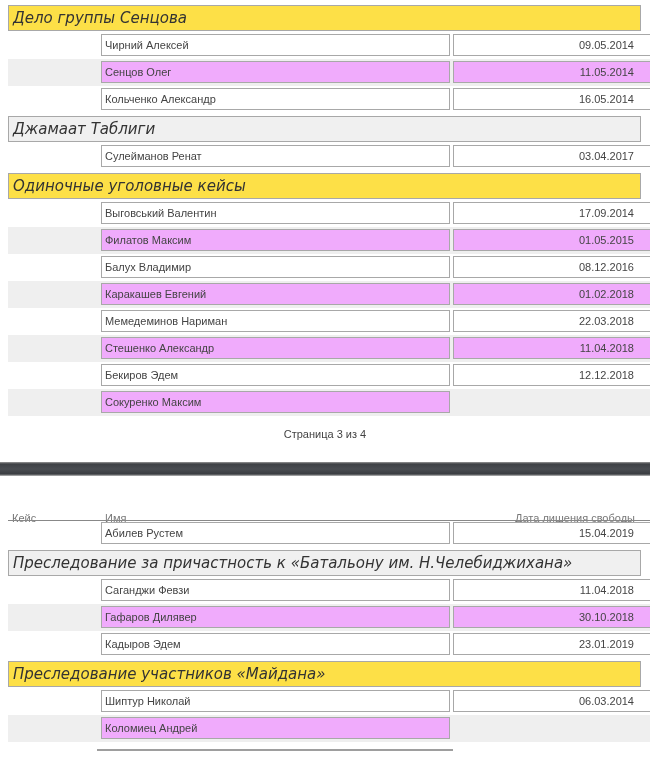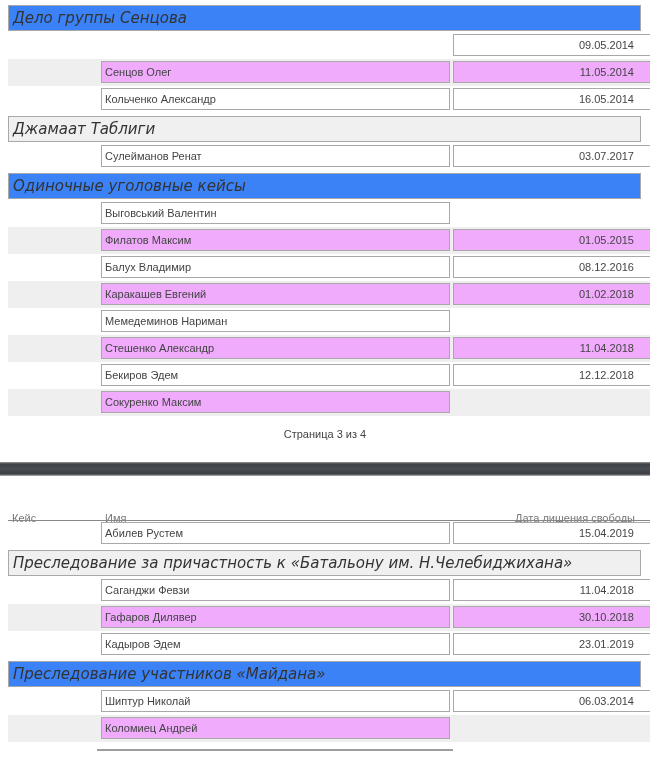--- a/index.html
+++ b/index.html
@@ -8,21 +8,21 @@
       background: #ffffff;
       font-family: "Liberation Sans", sans-serif;
       color: #444444;
     }
     .page { position: absolute; left: 0; width: 650px; }
     .page1 { top: 0; }
     .page2 { top: 498px; }
 
     .group-header {
       position: absolute; left: 8px; width: 627px; height: 24px;
-      border: 1px solid #a8a8a8; background: #3b82f6;
+      border: 1px solid #a8a8a8; background: #fde047;
       font-family: "DejaVu Sans", sans-serif; font-style: italic;
       font-size: 15px; line-height: 24px; color: #333333;
       padding-left: 4px; box-sizing: content-box; white-space: nowrap; overflow: hidden;
     }
     .group-header.shaded { background: #f0f0f0; }
 
     .row { position: absolute; left: 8px; width: 642px; height: 27px; }
     .row.shaded { background: #efefef; }
     .row .name {
       position: absolute; left: 93px; top: 2px; width: 344px; height: 20px;
@@ -57,55 +57,58 @@
       position: absolute; left: 97px; top: 749px; width: 356px; height: 2px; background: #9e9e9e;
     }
   </style>
 </head>
 <body>
 
 <div class="page page1">
 
   <div class="group-header" style="top:5px;">Дело группы Сенцова</div>
   <div class="row" style="top:32px;">
+    <div class="name">Чирний Алексей</div>
     <div class="date">09.05.2014</div>
   </div>
   <div class="row shaded" style="top:59px;">
     <div class="name">Сенцов Олег</div>
     <div class="date">11.05.2014</div>
   </div>
   <div class="row" style="top:86px;">
     <div class="name">Кольченко Александр</div>
     <div class="date">16.05.2014</div>
   </div>
 
   <div class="group-header shaded" style="top:116px;">Джамаат Таблиги</div>
   <div class="row" style="top:143px;">
     <div class="name">Сулейманов Ренат</div>
-    <div class="date">03.07.2017</div>
+    <div class="date">03.04.2017</div>
   </div>
 
   <div class="group-header" style="top:173px;">Одиночные уголовные кейсы</div>
   <div class="row" style="top:200px;">
     <div class="name">Выговський Валентин</div>
+    <div class="date">17.09.2014</div>
   </div>
   <div class="row shaded" style="top:227px;">
     <div class="name">Филатов Максим</div>
     <div class="date">01.05.2015</div>
   </div>
   <div class="row" style="top:254px;">
     <div class="name">Балух Владимир</div>
     <div class="date">08.12.2016</div>
   </div>
   <div class="row shaded" style="top:281px;">
     <div class="name">Каракашев Евгений</div>
     <div class="date">01.02.2018</div>
   </div>
   <div class="row" style="top:308px;">
     <div class="name">Мемедеминов Нариман</div>
+    <div class="date">22.03.2018</div>
   </div>
   <div class="row shaded" style="top:335px;">
     <div class="name">Стешенко Александр</div>
     <div class="date">11.04.2018</div>
   </div>
   <div class="row" style="top:362px;">
     <div class="name">Бекиров Эдем</div>
     <div class="date">12.12.2018</div>
   </div>
   <div class="row shaded" style="top:389px;">

